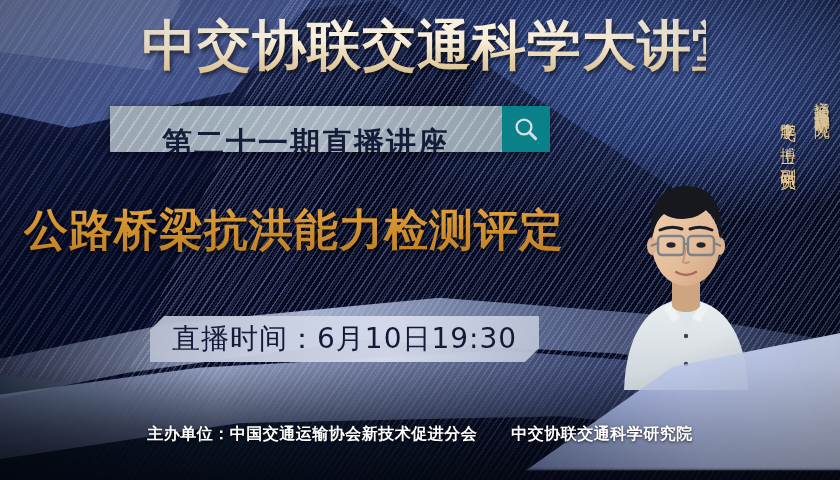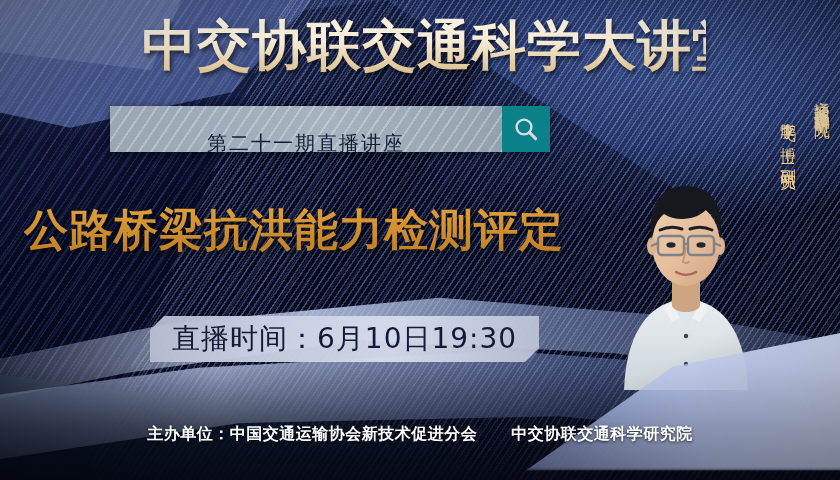--- a/index.html
+++ b/index.html
@@ -180,22 +180,22 @@
     content: "";
     position: absolute; inset: 0;
     background: repeating-linear-gradient(-56deg,
       rgba(255,255,255,0.26) 0px, rgba(255,255,255,0.26) 2px,
       rgba(255,255,255,0) 2px, rgba(255,255,255,0) 10px);
     pointer-events: none;
   }
   .sub-bar-text {
     position: relative;
     z-index: 2;
-    font-size: 20px;
-    font-weight: 400;
+    font-size: 30px;
+    font-weight: 700;
     letter-spacing: 2px;
     color: #141c38;
     font-family: "DejaVu Sans", "Liberation Sans", sans-serif;
     margin-top: 28px;
   }
   .sub-bar-icon {
     width: 48px;
     background: #0a8089;
     display: flex;
     align-items: center;

